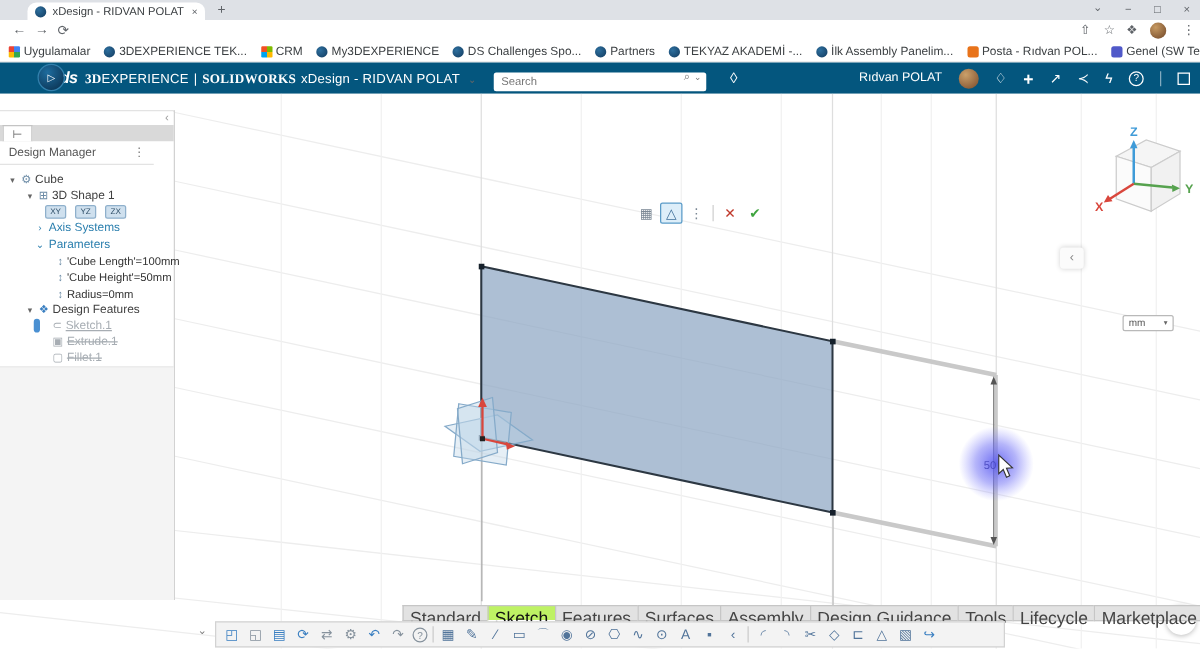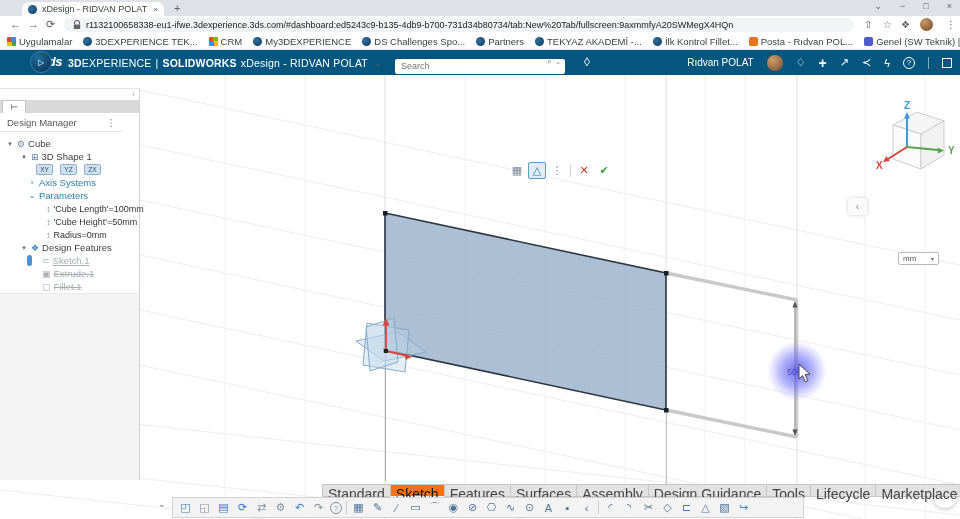--- a/index.html
+++ b/index.html
@@ -29,21 +29,21 @@
   .fv-globe { background:radial-gradient(circle at 35% 35%,#2d6f9e,#123a5e); border-radius:50%; }
   .fv-ms { background:conic-gradient(#7fba00 0 90deg,#ffb900 90deg 180deg,#00a4ef 180deg 270deg,#f25022 270deg); border-radius:1px; }
   .fv-outlook { background:#e8731a; }
   .fv-teams { background:#5059c9; }
 
   
   .appbar { position:absolute; left:0; top:50px; width:960px; height:25px; background:#04567e; color:#fff; }
   .logo3ds { position:absolute; left:9px; top:4px; font-size:13px; font-weight:bold; font-style:italic; letter-spacing:-0.5px;margin-left:32px; }
   .compass { position:absolute; left:30px; top:1px; width:22px; height:22px; border-radius:50%; background:radial-gradient(circle at 35% 30%,#1e6c9e,#092c49); border:1px solid #3380ad; display:flex; align-items:center; justify-content:center; font-size:8px; color:#fff; }
   .brand { position:absolute; left:68px; top:7px; font-size:10.5px; letter-spacing:0.2px; display:flex; gap:4px; align-items:center; }
-  .bold { font-weight:bold; }
+  .bold { font-weight:bold;font-family:Liberation Serif, serif; }
   .brand .caret { font-size:8px; margin-left:2px; }
   .searchwrap { position:absolute; left:395px; top:5px; width:170px; height:15px; }
   .searchwrap input { width:100%; height:100%; border:none; border-radius:2px; background:#fff; font-size:9px; padding:0 44px 0 6px; color:#333; outline:none; font-family:inherit; }
   .search-glyphs { position:absolute; right:4px; top:1px; font-size:9px; color:#777; display:flex; gap:3px; align-items:center; }
   .search-glyphs .sc { font-size:7px; }
   .tagic { position:absolute; left:584px; top:5px; font-size:12px; }
   .hdr-right { position:absolute; right:8px; top:0; height:25px; display:flex; align-items:center; gap:13px; font-size:11px; }
   .hdr-right .uname { font-size:10px; }
   .havatar { width:16px; height:16px; border-radius:50%; background:radial-gradient(circle at 35% 30%,#caa06a,#7a4a2a); }
   .hplus { font-size:14px; font-weight:bold; }
@@ -89,21 +89,21 @@
   .planebtn { width:17px; height:11px; background:#cfe0ee; border:1px solid #8fb0cc; border-radius:2px; font-size:6.5px; color:#33526b; text-align:center; line-height:10px; flex:none; }
   .ind1 { padding-left:6px; } .ind2 { padding-left:20px; } .ind3 { padding-left:36px; }
   .ind2l { padding-left:28px; } .ind4 { padding-left:46px; } .ind5 { padding-left:42px; }
   .rollback { position:absolute; left:27px; top:166px; width:5px; height:11px; background:#4a90d2; border-radius:3px; }
   .panel-fill { position:absolute; top:204px; bottom:0; left:0; right:0; background:#f4f4f4; border-top:1px solid #e9e9e9; }
 
   
   .ribbon-tabs { position:absolute; left:322px; top:484px; height:13px; display:flex; font-size:14px; color:#444; }
   .rtab { padding:1px 5px 0 5px; background:#e2e2e2; border:1px solid #c6c6c6; border-right:none; white-space:nowrap; }
   .rtab:last-child { border-right:1px solid #c6c6c6; }
-  .rtab.active { background:#f97316; border-bottom-color:#fff; color:#111; }
+  .rtab.active { background:#bef264; border-bottom-color:#fff; color:#111; }
   .ribbon-collapse { position:absolute; left:158px; top:499px; font-size:9px; color:#777; }
   .btoolbar { position:absolute; left:172px; top:497px; width:632px; height:21px; background:#f3f3f3; border:1px solid #d2d2d2; display:flex; align-items:center; gap:4px; padding:0 5px; }
   .ti { width:15px; text-align:center; font-size:11px; color:#51749a; flex:none; }
   .ti.blue { color:#3a7fc1; } .ti.gray { color:#86929d; }
   .ti.circ { width:12px; height:12px; border:1px solid #86929d; border-radius:50%; font-size:8px; line-height:11px; color:#86929d; }
   .tsep { width:1px; height:13px; background:#cccccc; flex:none; }
 </style>
 </head>
 <body>
 
@@ -119,27 +119,20 @@
     <span>−</span>
     <span>□</span>
     <span>×</span>
   </div>
 </div>
 
 <div class="urlbar">
   <span class="navic" style="left:10px">←</span>
   <span class="navic" style="left:28px">→</span>
   <span class="navic" style="left:46px">⟳</span>
-  <div class="omnibox">
-    <svg width="8" height="10" viewBox="0 0 8 10">
-        <path d="M1.5 4.5 V3 a2.5 2.5 0 0 1 5 0 V4.5" fill="none" stroke="#5f6368" stroke-width="1.1"></path>
-        <rect x="0.8" y="4.5" width="6.4" height="4.6" rx="1" fill="#5f6368"></rect>
-      </svg>
-    <span class="url">r1132100658338-eu1-ifwe.3dexperience.3ds.com/#dashboard:ed5243c9-b135-4db9-b700-731d34b80734/tab:New%20Tab/fullscreen:9axmmfyA20SWMegX4HQn</span>
-  </div>
   <span class="uact" style="left:864px">⇧</span>
   <span class="uact" style="left:883px">☆</span>
   <span class="uact" style="left:901px">❖</span>
   <span class="uavatar"></span>
   <span class="uact" style="left:946px">⋮</span>
 </div>
 
 <div class="bookmarks">
   <span class="bm">
       <i class="fv fv-grid"></i>
@@ -164,21 +157,21 @@
   <span class="bm">
       <i class="fv fv-globe"></i>
       <span>Partners</span>
     </span>
   <span class="bm">
       <i class="fv fv-globe"></i>
       <span>TEKYAZ AKADEMİ -...</span>
     </span>
   <span class="bm">
       <i class="fv fv-globe"></i>
-      <span>İlk Kontrol Fillet...</span>
+      <span>İlk Assembly Panelim...</span>
     </span>
   <span class="bm">
       <i class="fv fv-outlook"></i>
       <span>Posta - Rıdvan POL...</span>
     </span>
   <span class="bm">
       <i class="fv fv-teams"></i>
       <span>Genel (SW Teknik) |...</span>
     </span>
 

